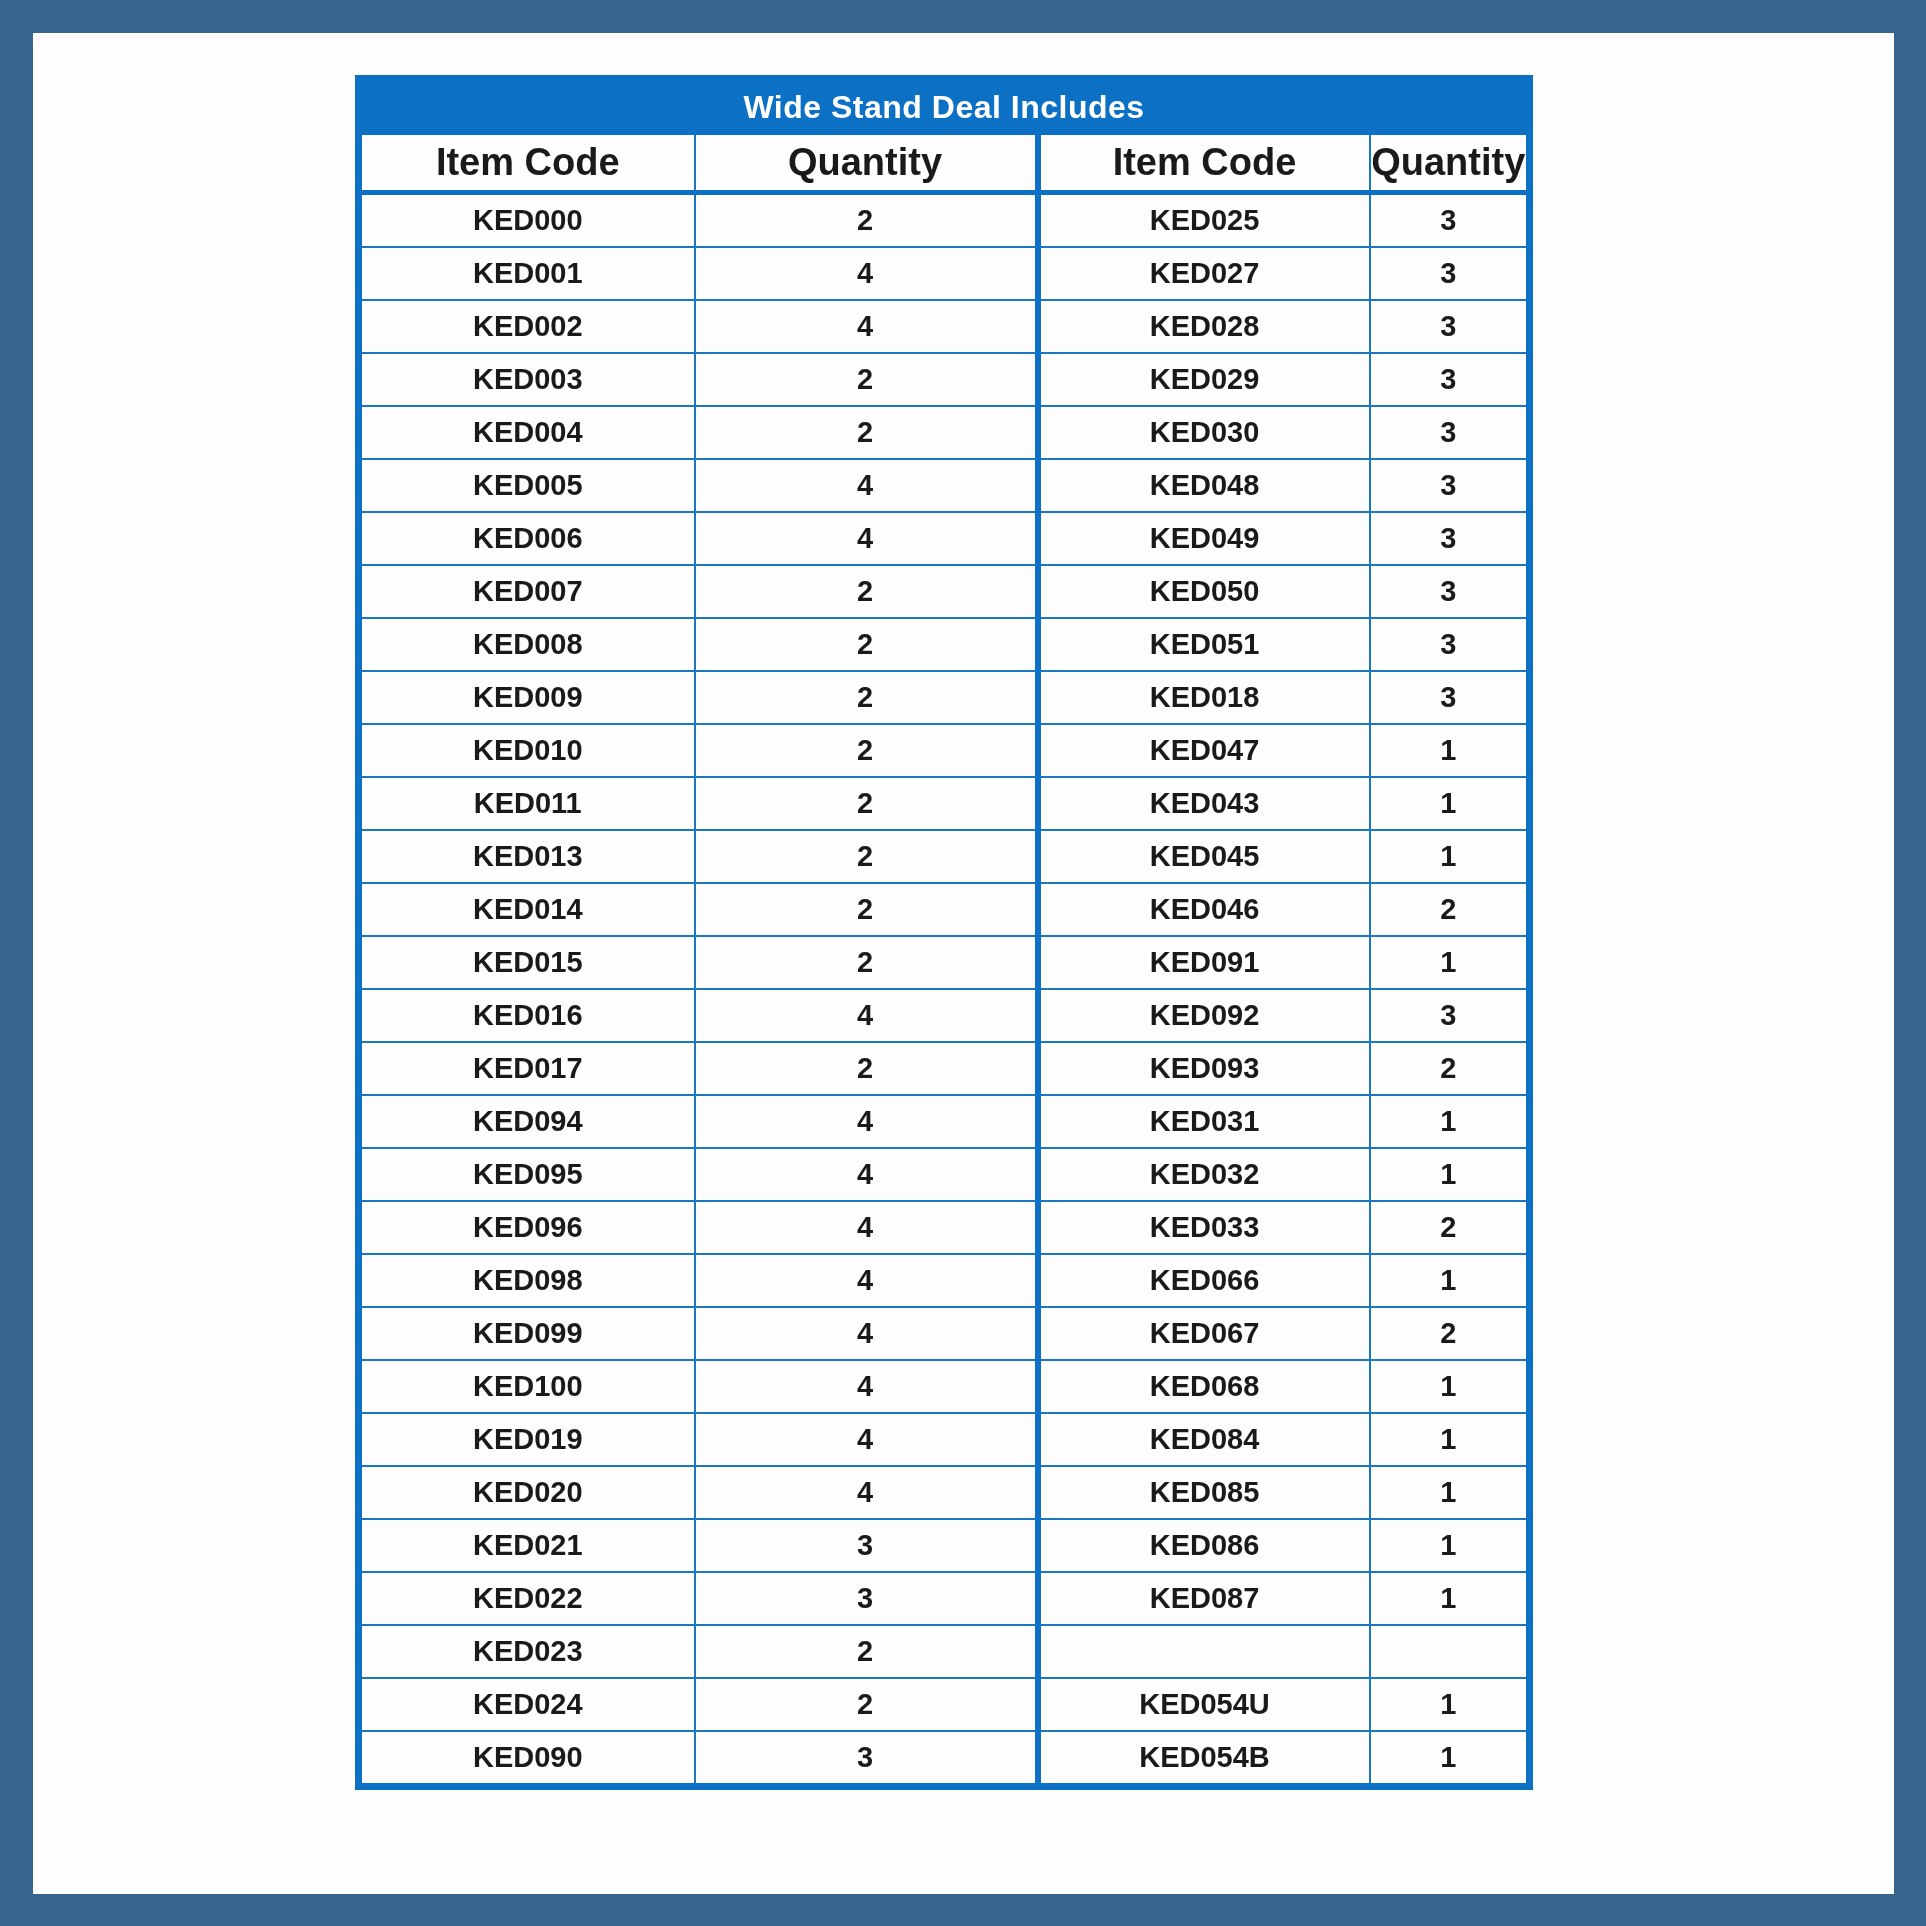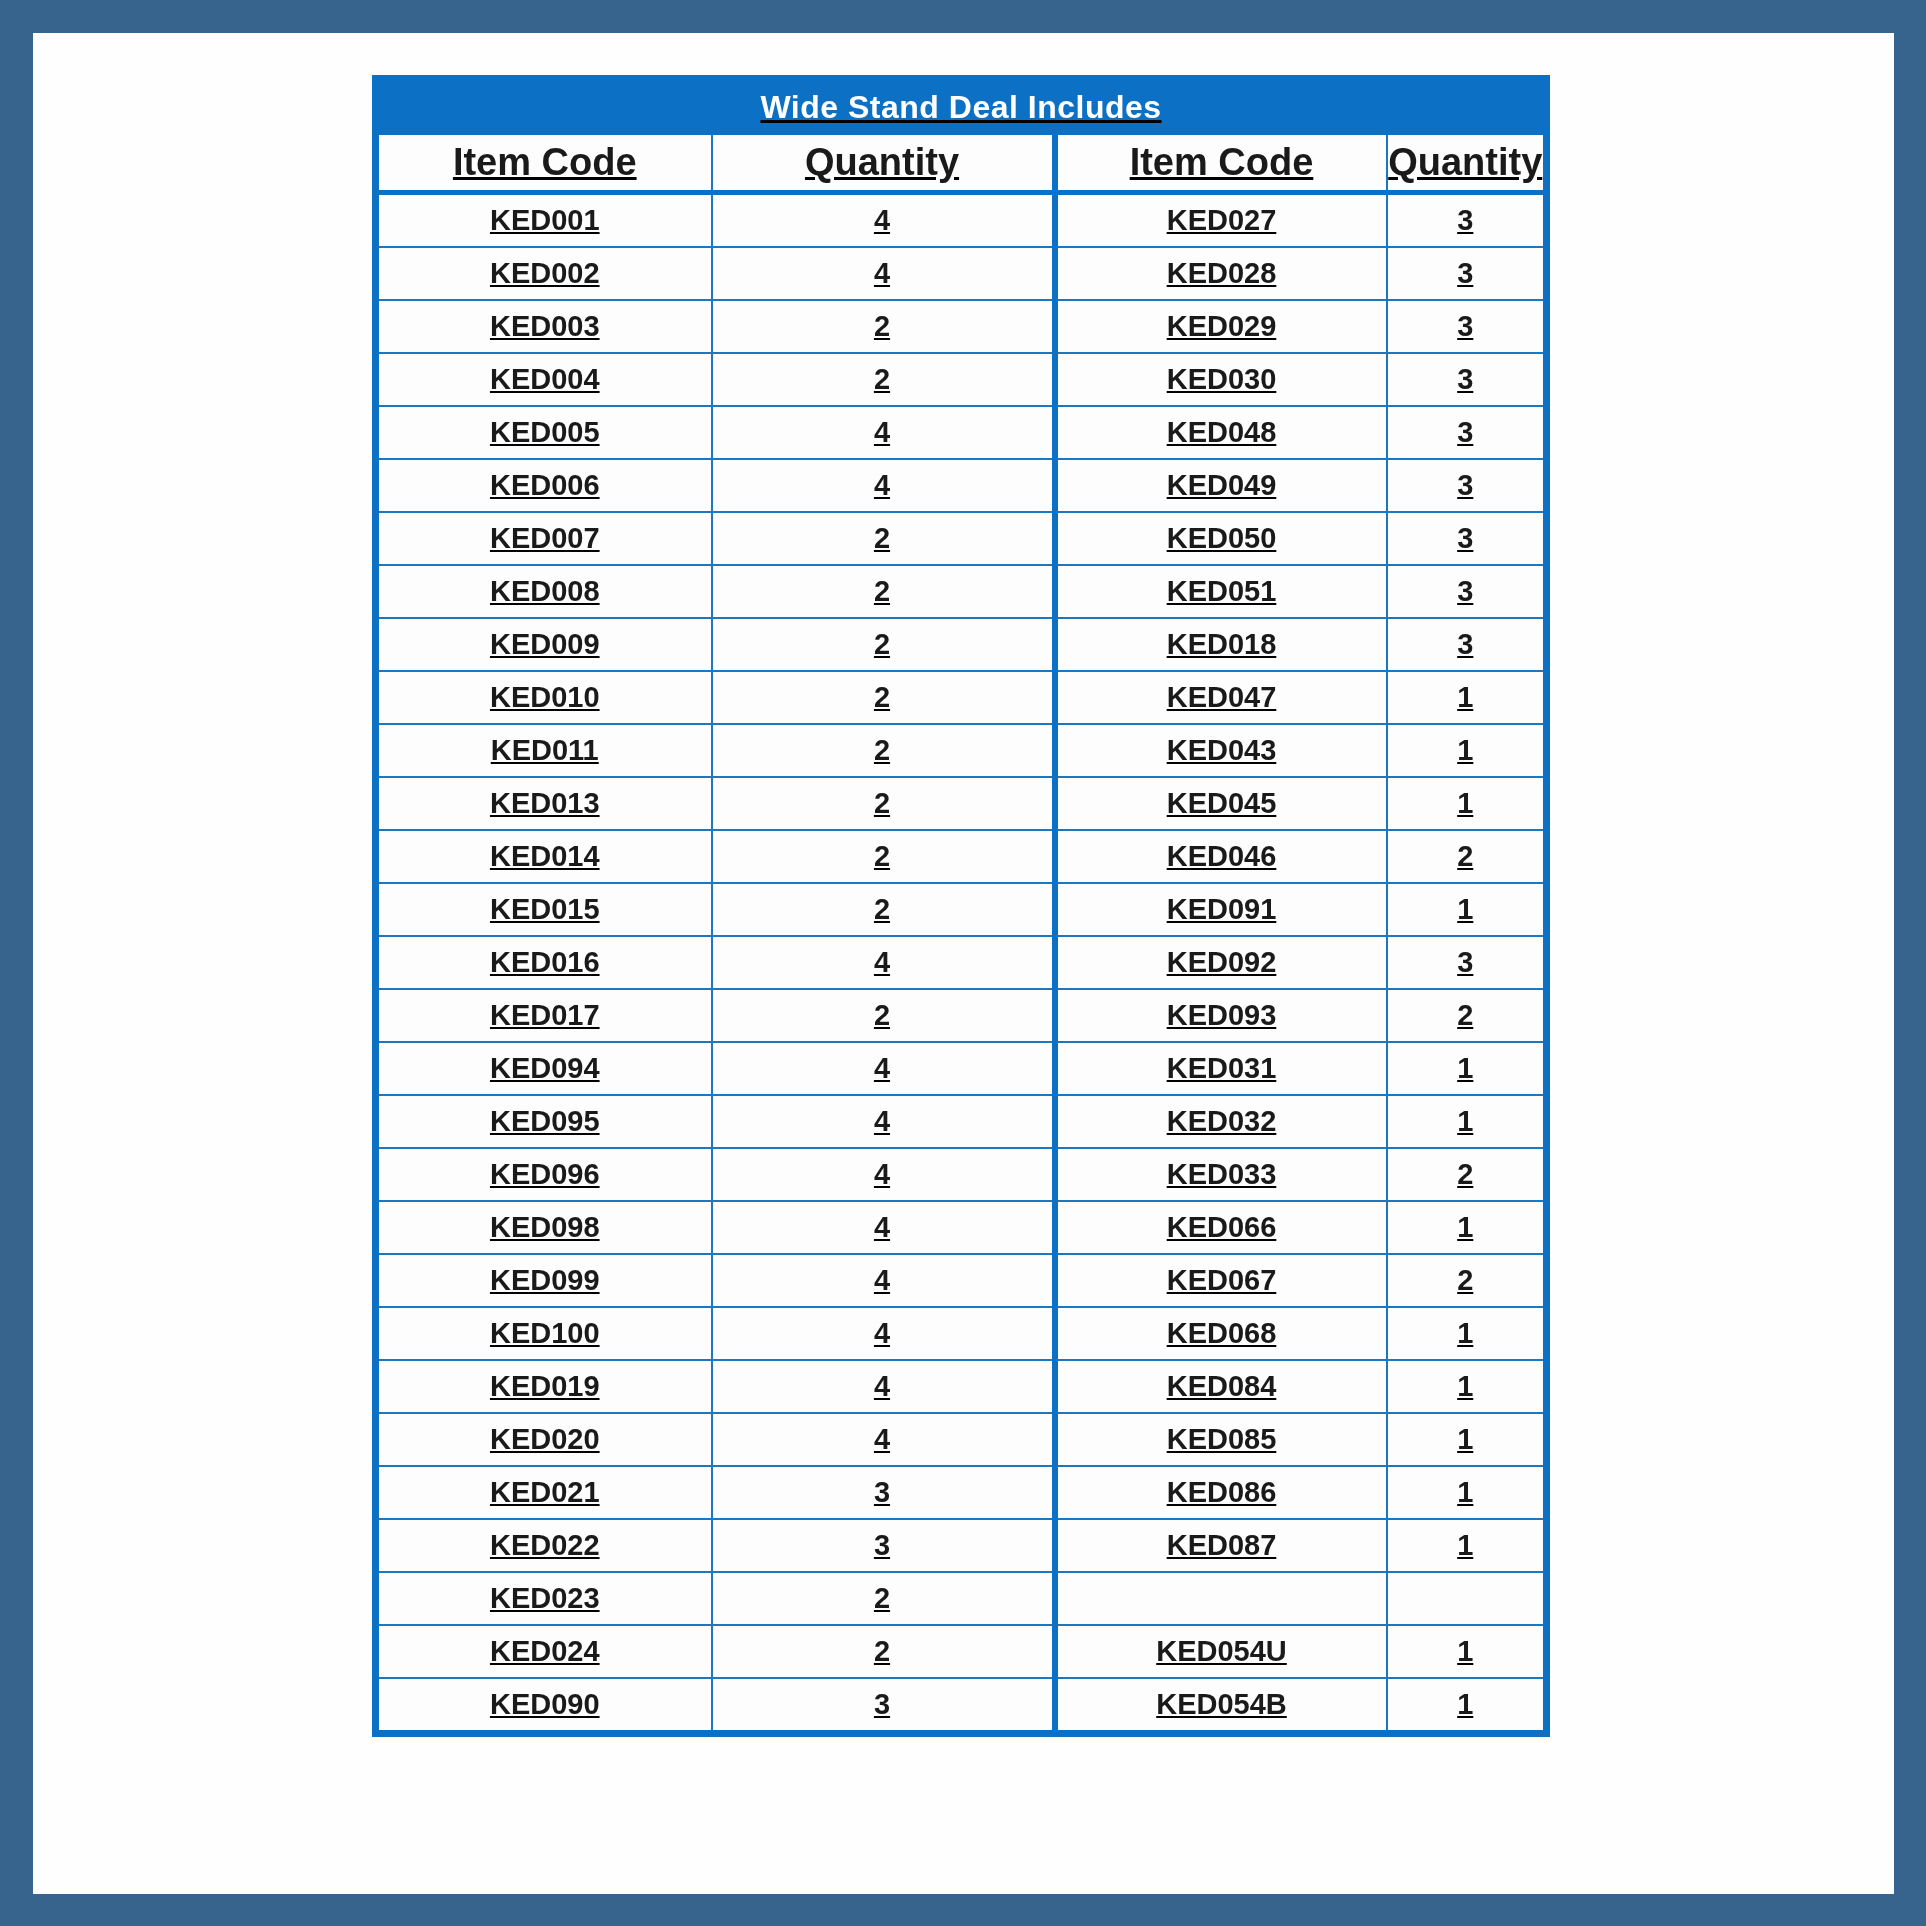--- a/index.html
+++ b/index.html
@@ -12,26 +12,25 @@
   }
   .outer-frame{
     position:absolute;left:0;top:0;
     width:1927px;height:1927px;
     box-sizing:border-box;
     border:33px solid #36648c;
     background:#fefefe;
   }
   .deal-table{
     position:absolute;
-    left:372px;top:75px;
+    left:355px;top:75px;
     width:1170px;
     border-collapse:collapse;
     table-layout:fixed;
     border:7px solid #0c70c4;
-    text-decoration:underline;
   }
   .deal-table col.c1{width:336px;}
   .deal-table col.c2{width:343px;}
   .deal-table col.c3{width:332px;}
   .deal-table col.c4{width:160px;}
   .deal-table td, .deal-table th{
     border:2px solid #1b78c0;
     text-align:center;
     vertical-align:middle;
     color:#1a1a1a;
@@ -80,20 +79,26 @@
     </tr>
     <tr class="header-row">
       <th>Item Code</th>
       <th class="mid-right">Quantity</th>
       <th>Item Code</th>
       <th>Quantity</th>
     </tr>
   </tbody>
   <tbody>
       <tr class="data-row">
+        <td>KED000</td>
+        <td class="mid-right">2</td>
+        <td>KED025</td>
+        <td>3</td>
+      </tr>
+      <tr class="data-row">
         <td>KED001</td>
         <td class="mid-right">4</td>
         <td>KED027</td>
         <td>3</td>
       </tr>
       <tr class="data-row">
         <td>KED002</td>
         <td class="mid-right">4</td>
         <td>KED028</td>
         <td>3</td>

